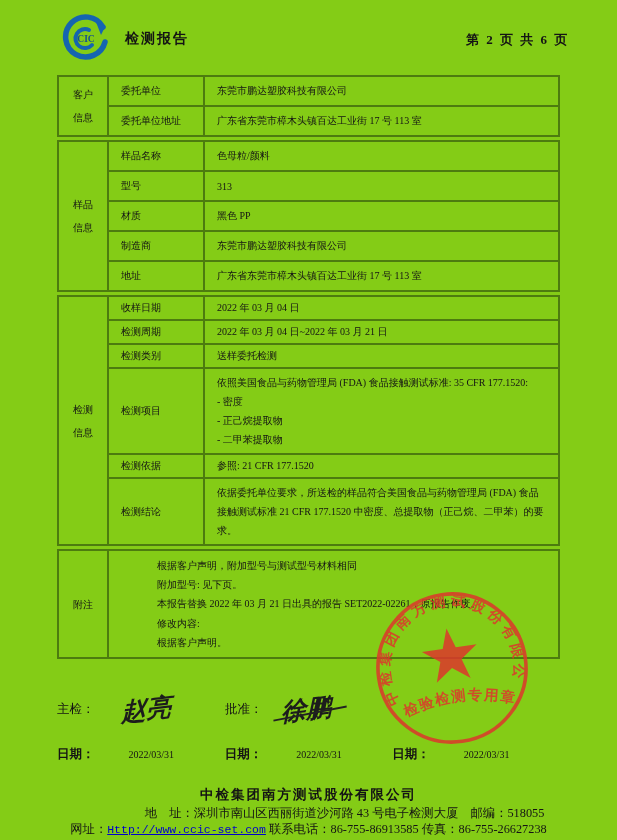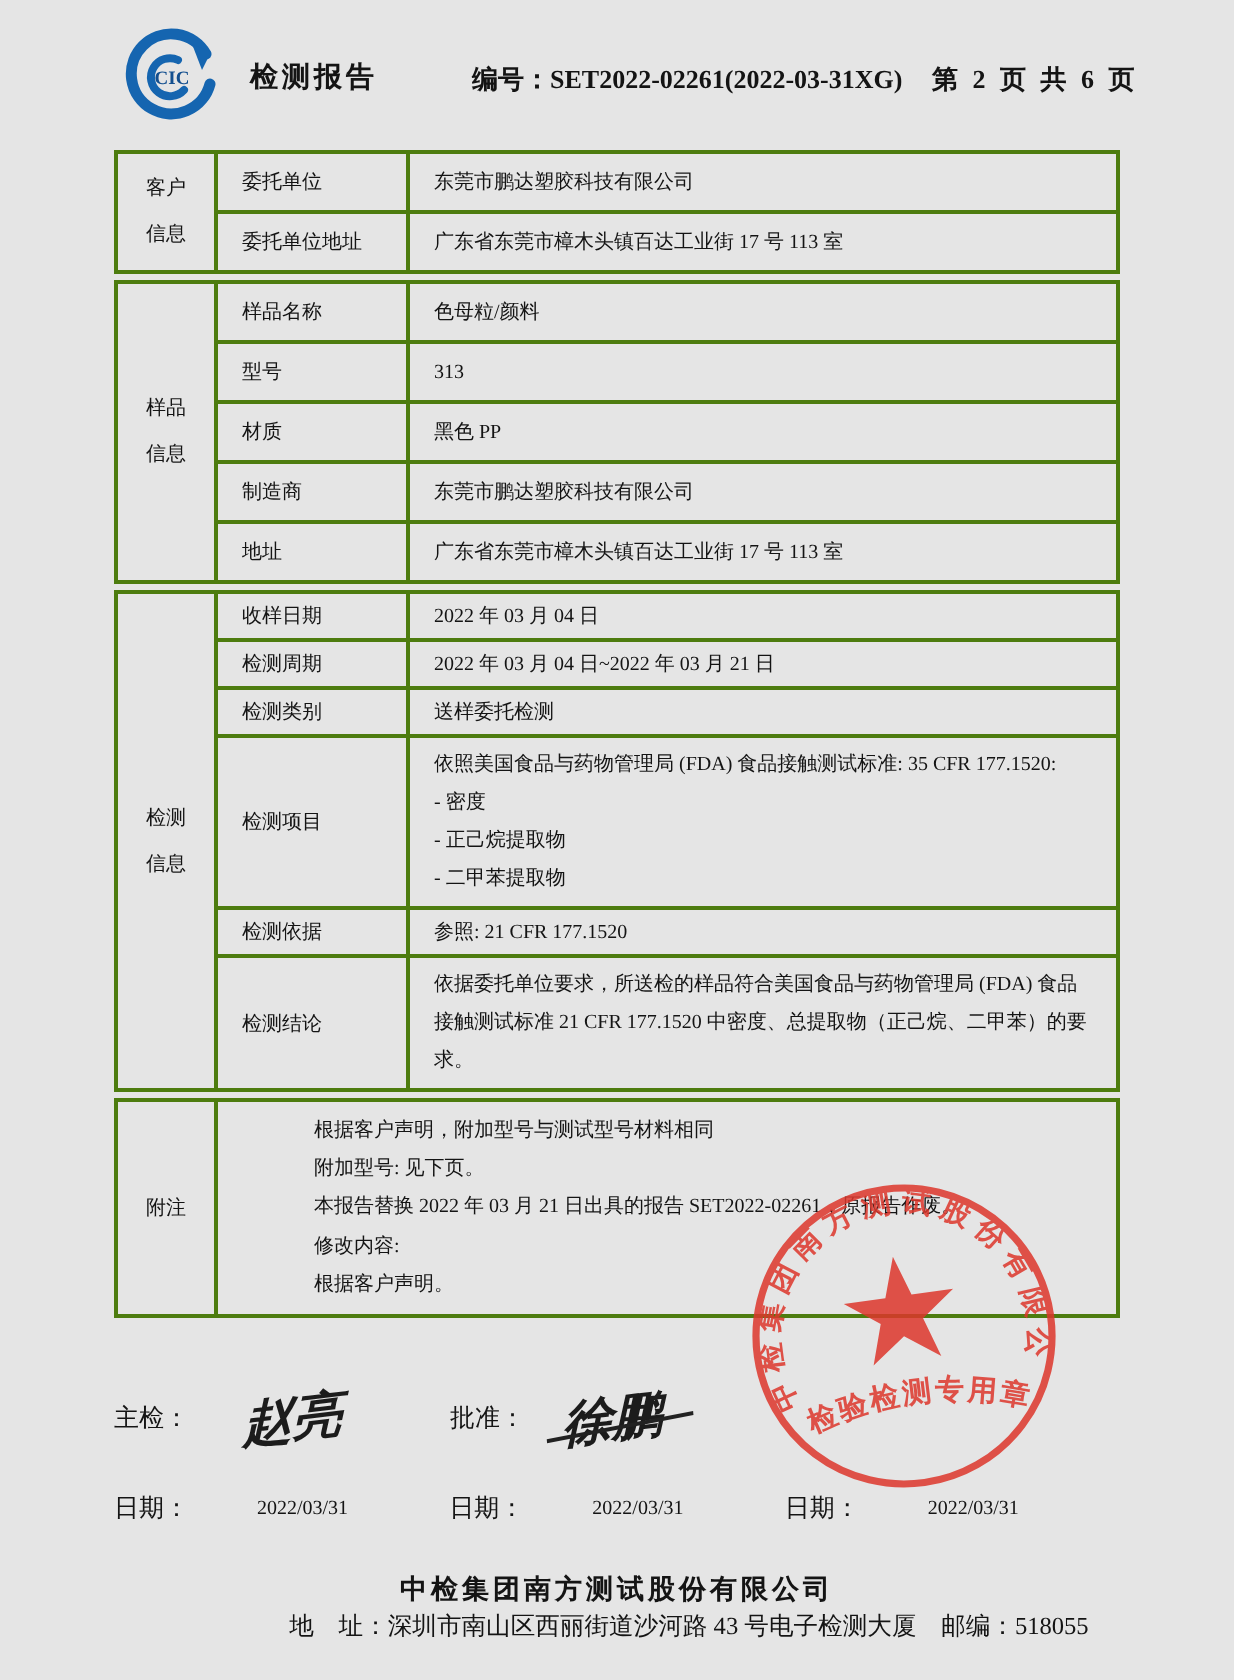--- a/index.html
+++ b/index.html
@@ -1,16 +1,16 @@
 <!DOCTYPE html>
 <html><head>
 <meta charset="utf-8">
 <style>
   html,body{margin:0;padding:0;background:#ffffff;}
-  .page{position:relative;width:617px;height:840px;background:#e5e5e5;overflow:hidden;
+  .page{position:relative;width:617px;height:840px;background:#84cc16;overflow:hidden;
         font-family:"Liberation Serif","DejaVu Serif",serif;color:#141414;}
 
   
   .logo{position:absolute;left:62px;top:14px;width:48px;height:48px;}
   .hdr-title{position:absolute;left:125px;top:30px;font-size:14px;font-weight:bold;letter-spacing:2px;}
   .hdr-no{position:absolute;left:236px;top:31px;font-size:13px;font-weight:bold;}
   .hdr-page{position:absolute;left:466px;top:31px;font-size:13px;font-weight:bold;letter-spacing:2px;}
 
   
   .doc-body{position:absolute;left:57px;top:75px;width:503px;}
@@ -35,21 +35,21 @@
   .sig-col{width:168px;display:flex;align-items:center;height:46px;position:relative;}
   .sig-label{font-weight:normal;}
   .sig{font-family:"DejaVu Sans",sans-serif;font-style:italic;font-weight:bold;font-size:25px;
        display:inline-block;transform:rotate(-7deg) skewX(-6deg);margin-left:26px;color:#1c1c1c;}
   .sig-x{position:relative;margin-left:18px;}
   .sig-x::after{content:"";position:absolute;left:-8px;right:-16px;top:62%;height:2px;background:#222;
        transform:rotate(-4deg);}
   .scribble{margin-left:22px;}
   .date-row{display:flex;margin-top:14px;}
   .date-col{width:168px;display:flex;align-items:center;}
-  .date-label{font-weight:normal;text-align:right;}
+  .date-label{font-weight:bold;text-align:right;}
   .date-val{margin-left:34px;font-size:10px;}
 
   
   .footer{position:absolute;left:0;width:617px;text-align:center;}
   .f-company{top:786px;font-size:13.5px;font-weight:bold;letter-spacing:2px;position:absolute;width:617px;}
   .f-addr{top:805px;font-size:12.3px;position:absolute;width:617px;padding-left:36px;}
   .f-web{top:821px;font-size:12.3px;position:absolute;width:617px;}
   a.url{color:#0000cc;text-decoration:underline;cursor:pointer;font-family:"Liberation Mono","DejaVu Sans Mono",monospace;font-size:11.5px;}
 </style>
 </head>
@@ -57,21 +57,20 @@
 
 <div class="page">
 
   <svg class="logo" viewBox="0 0 48 48">
     <path d="M 41 13 A 20 20 0 1 0 43 28" fill="none" stroke="#1565b0" stroke-width="5.5" stroke-linecap="round"></path>
     <path d="M 34 8 L 43.5 12 L 39 21 Z" fill="#1565b0"></path>
     <path d="M 27 16 A 9.5 9.5 0 1 0 30 31" fill="none" stroke="#1565b0" stroke-width="4" stroke-linecap="round"></path>
     <text x="24" y="28" text-anchor="middle" font-size="9.5" font-weight="bold" font-family="Liberation Serif, serif" fill="#134f8f">CIC</text>
   </svg>
   <div class="hdr-title">检测报告</div>
-  <div class="hdr-no"><span>编号：</span><span>SET2022-02261(2022-03-31XG)</span></div>
   <div class="hdr-page">第 2 页 共 6 页</div>
 
   <div class="doc-body">
 
     <table class="sec">
       <colgroup>
           <col class="c1">
           <col class="c2">
           <col>
         </colgroup>
@@ -227,14 +226,15 @@
       </text>
       <polygon fill="#dd372c" transform="translate(0,-11)" points="0,-29 6.6,-9 27.6,-9 10.7,3.5 17.1,23.5 0,11.1 -17.1,23.5 -10.7,3.5 -27.6,-9 -6.6,-9"></polygon>
       <text font-size="14.5" font-weight="bold" fill="#dd372c" letter-spacing="1.5" font-family="Liberation Serif, serif">
         <textPath href="#bottomPath" startOffset="0">检验检测专用章</textPath>
       </text>
     </g>
   </svg>
 
   <div class="footer f-company">中检集团南方测试股份有限公司</div>
   <div class="footer f-addr"><span>地　址：</span><span>深圳市南山区西丽街道沙河路 43 号电子检测大厦</span><span>　邮编：</span><span>518055</span></div>
+  <div class="footer f-web"><span>网址：</span><a class="url">Http://www.ccic-set.com</a><span> 联系电话：</span><span>86-755-86913585</span><span> 传真：</span><span>86-755-26627238</span></div>
 
 </div>
 
 </body></html>

